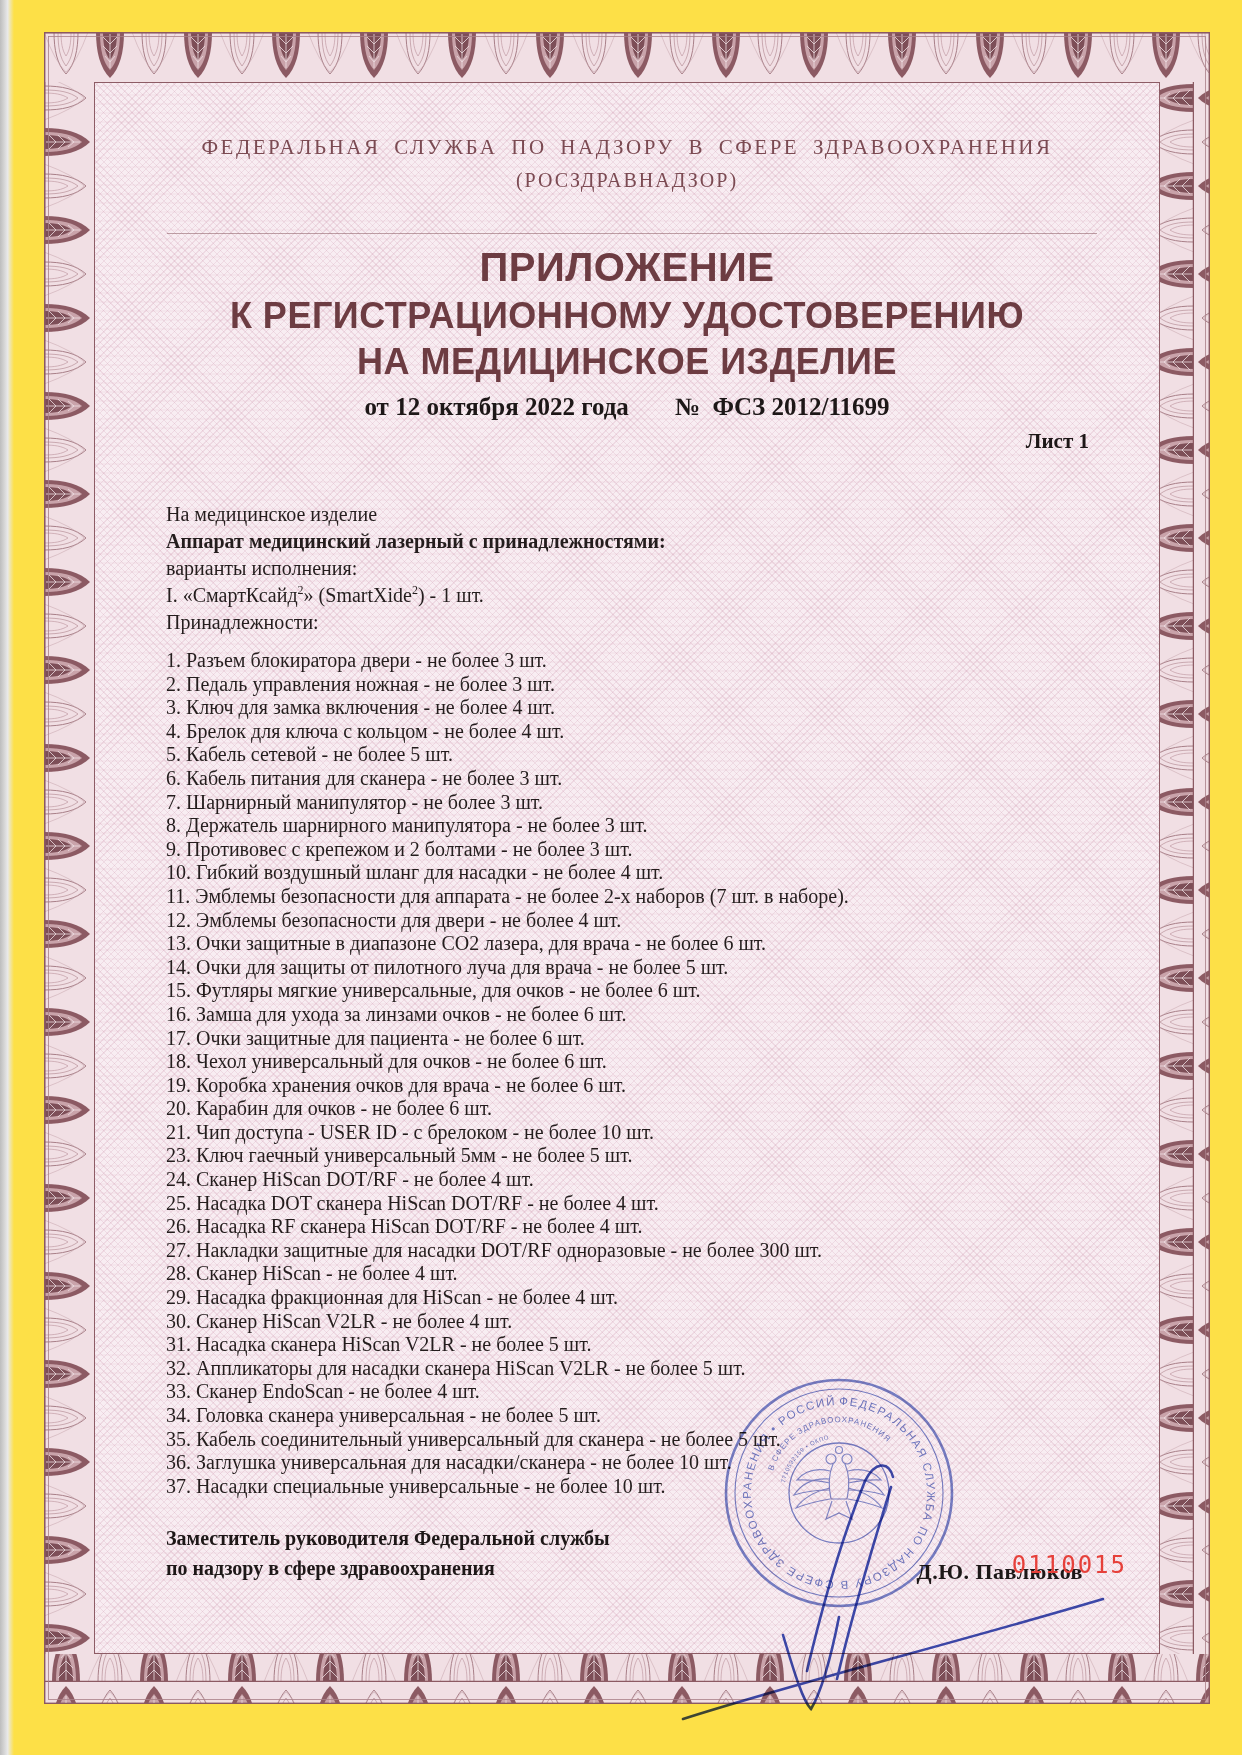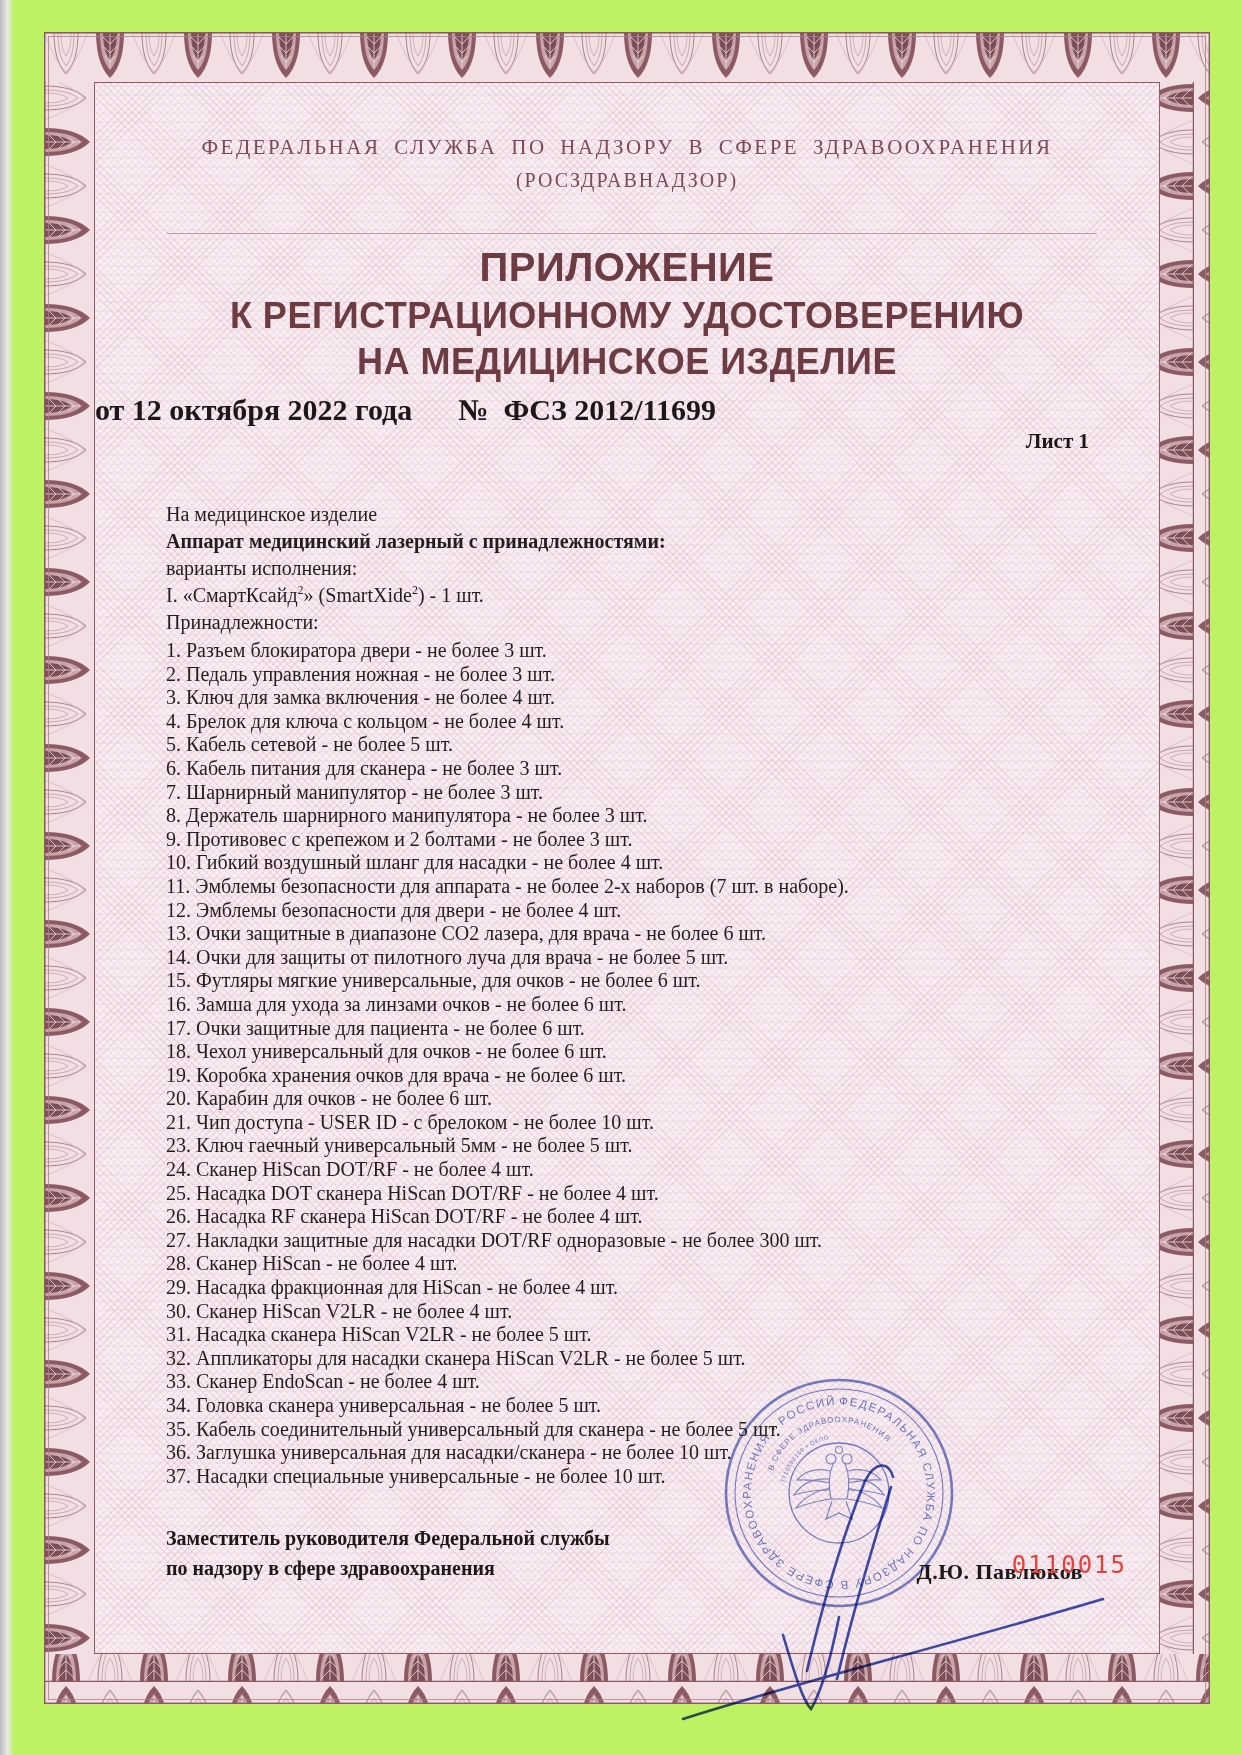--- a/index.html
+++ b/index.html
@@ -1,16 +1,16 @@
 <!DOCTYPE html>
 <html lang="ru"><head>
 <meta charset="utf-8">
 <style>
   html,body{margin:0;padding:0;background:#9a9a9a;}
-  .stage{width:1242px;height:1755px;position:relative;margin:0 auto;background:#bef264;overflow:hidden;
+  .stage{width:1242px;height:1755px;position:relative;margin:0 auto;background:#fde047;overflow:hidden;
          font-family:"Liberation Serif", serif;}
   .scan-edge{position:absolute;left:0;top:0;bottom:0;width:14px;
              background:linear-gradient(90deg,#bdbdbd,#e9e9e9 55%,rgba(255,255,255,0));}
   
   .frame-svg{position:absolute;left:44px;top:32px;width:1166px;height:1672px;}
   
   .content{position:absolute;left:94px;top:82px;width:1066px;height:1572px;
            background-color:#f8edf2;
            background-image:
              repeating-linear-gradient(45deg, rgba(200,140,165,.20) 0 1px, rgba(0,0,0,0) 1px 5px),
@@ -20,29 +20,29 @@
   .agency{position:absolute;left:0;right:0;top:52px;text-align:center;
           font-size:21px;letter-spacing:2.5px;color:#7b4a52;word-spacing:6px;}
   .agency2{position:absolute;left:0;right:0;top:86px;text-align:center;
            font-size:20px;letter-spacing:2px;color:#7b4a52;}
   .divider{position:absolute;left:72px;right:62px;top:150px;border-top:1px solid rgba(141,92,101,.55);}
   .t1,.t2,.t3{position:absolute;left:0;right:0;text-align:center;color:#6d3c42;
               font-family:"Liberation Sans", sans-serif;font-weight:bold;letter-spacing:.5px;}
   .t1{top:162px;font-size:40px;}
   .t2{top:212px;font-size:36px;}
   .t3{top:258px;font-size:36px;}
-  .dateline{position:absolute;left:0;right:0;top:310px;color:#1d1717;
-            font-size:30px;font-weight:bold;white-space:nowrap;}
+  .dateline{position:absolute;left:0;right:0;top:310px;text-align:center;color:#1d1717;
+            font-size:25px;font-weight:bold;white-space:nowrap;}
   .dateline .gap{display:inline-block;width:46px;}
   .sheet{position:absolute;top:346px;right:70px;font-size:21px;font-weight:bold;color:#1d1717;text-align:center;}
   
   .body{position:absolute;left:71px;top:418px;right:20px;color:#241d1d;}
   .pre .line{height:27px;line-height:27px;font-size:20px;}
   .pre .bold{font-weight:bold;}
-  .items{margin-top:3px;}
+  .items{margin-top:13px;}
   .items .line{height:23.6px;line-height:23.6px;font-size:20px;}
   sup{font-size:12px;vertical-align:super;line-height:0;}
   
   .sign-title{position:absolute;left:71px;top:1440px;font-size:20px;font-weight:bold;color:#1d1717;line-height:30px;}
   .sign-name{position:absolute;top:1468px;right:76px;font-size:22px;font-weight:bold;color:#1d1717;letter-spacing:.5px;margin-top:8px;}
   .serial{position:absolute;top:1468px;right:32px;font-family:"DejaVu Sans Mono", monospace;
           font-size:24px;color:#e6403a;letter-spacing:2px;}
   
   .seal-svg{position:absolute;left:612px;top:1278px;width:264px;height:264px;mix-blend-mode:multiply;}
   .autograph-svg{position:absolute;left:534px;top:1362px;width:560px;height:300px;mix-blend-mode:multiply;}

